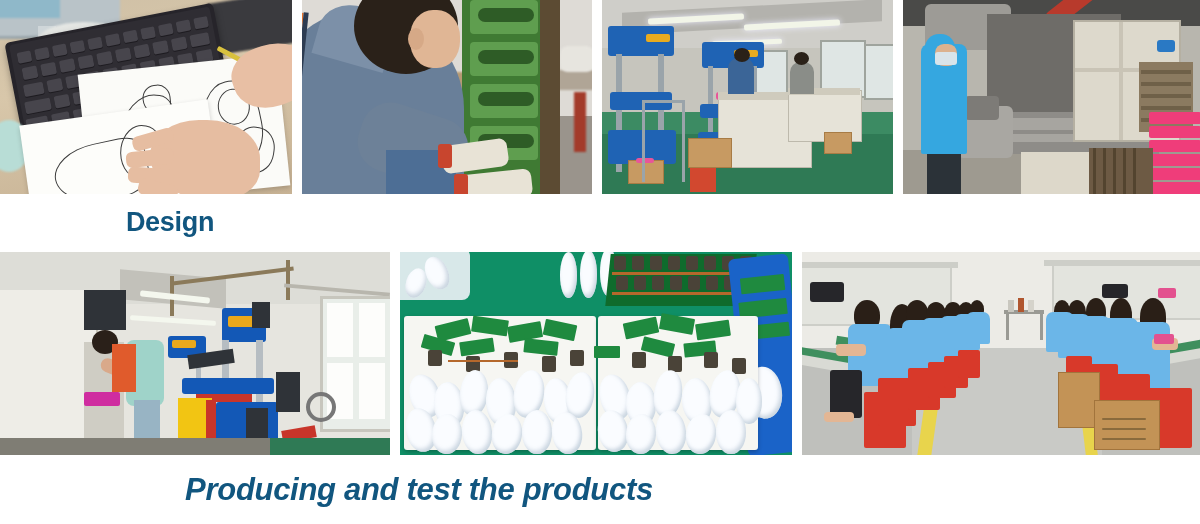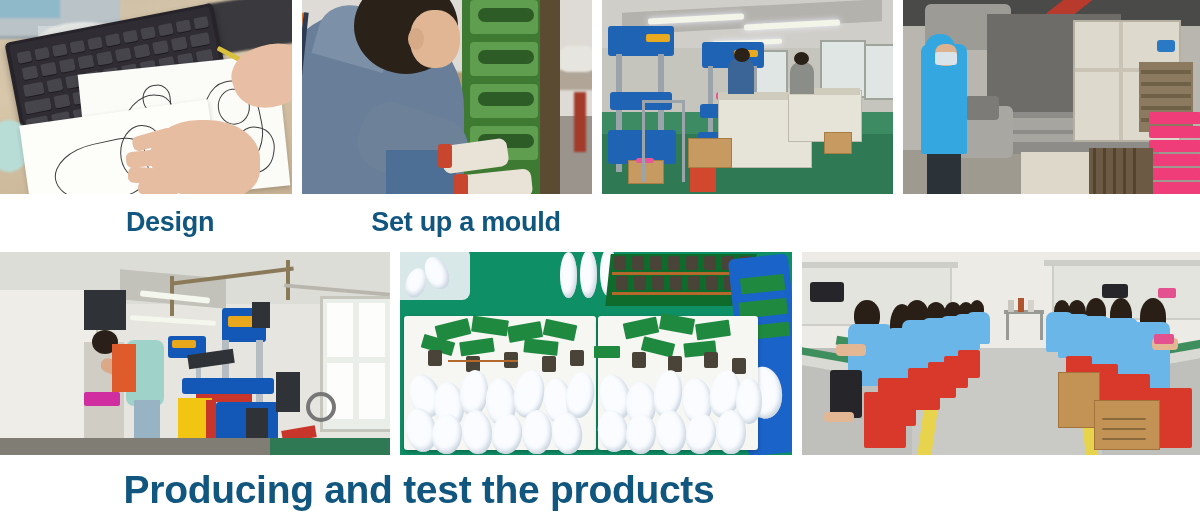--- a/index.html
+++ b/index.html
@@ -54,21 +54,21 @@
   .caption {
     display: flex;
     align-items: center;
     justify-content: center;
     font-weight: bold;
     letter-spacing: -0.3px;
     white-space: nowrap;
     line-height: 1;
   }
   .row-1 .caption { font-size: 27px; }
-  .row-2 .caption { font-size: 39px; }
+  .row-2 .caption { font-size: 31px; font-style: italic; }
 
   
   .photo {
     position: relative;
     overflow: hidden;
     flex: 0 0 auto;
     height: 100%;
     background: #b9b6ae;
   }
   .photo * { position: absolute; }
@@ -466,21 +466,20 @@
         <div class="pants"></div>
         <div class="coat"></div>
         <div class="cap"></div>
         <div class="face"></div>
         <div class="mask"></div>
       </div>
     </div>
 
     <div class="caption-strip">
       <div class="caption" style="width:292px; color:#11567f;">Design</div>
-      <div class="caption" style="width:300px; color:#11567f;">Set up a mould</div>
     </div>
   </div>
 
   <div class="row row-2">
 
     <div class="img-strip">
 
       <div class="photo p5" aria-label="Factory hall with a worker in a mint shirt at a station and a row of blue, yellow and red vulcanizing presses">
         <div class="wall"></div>
         <div class="ceil"></div>

